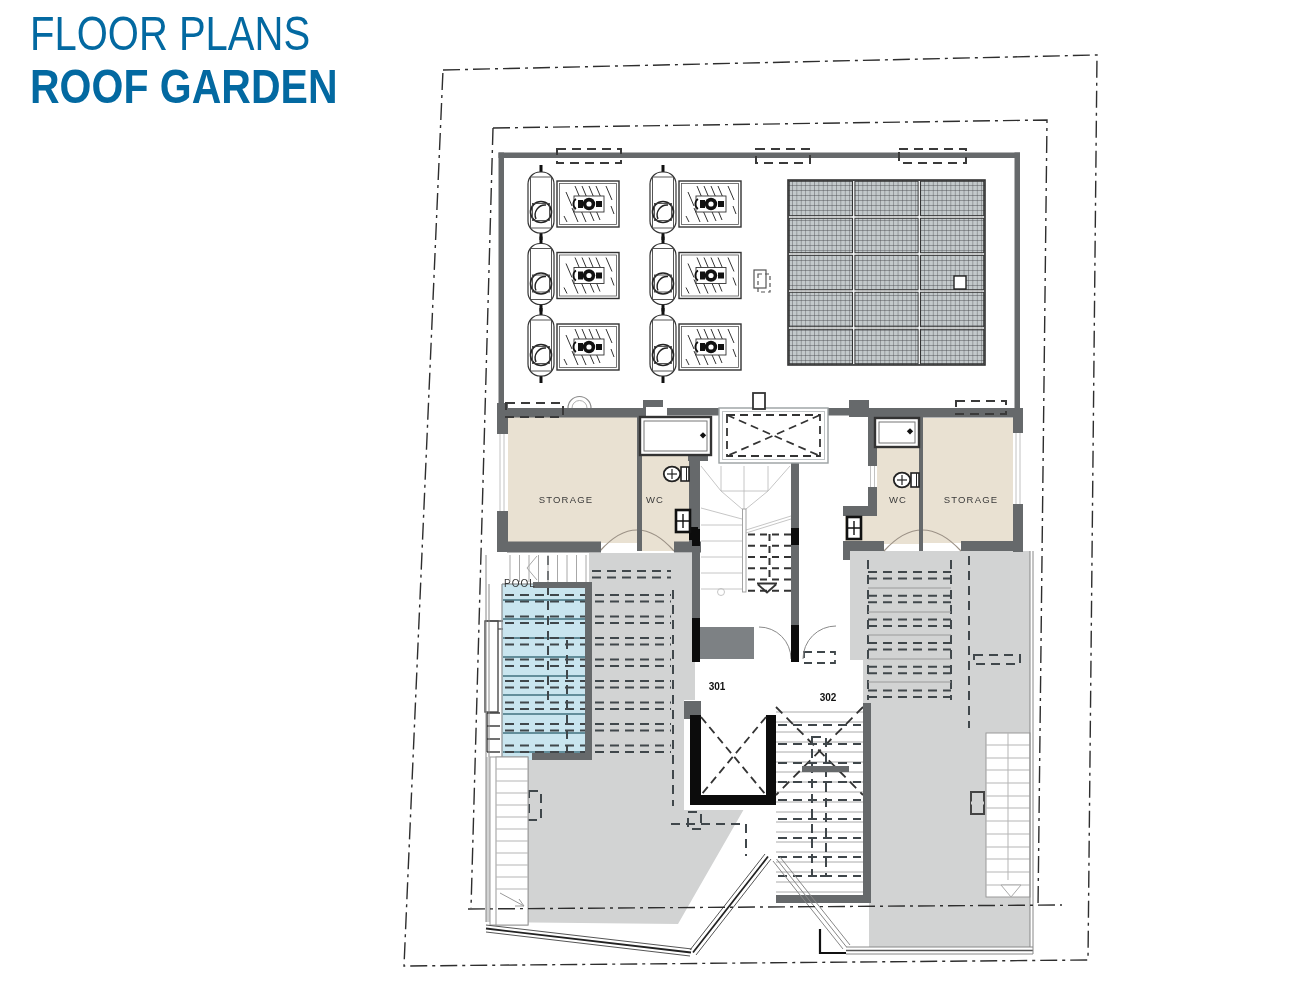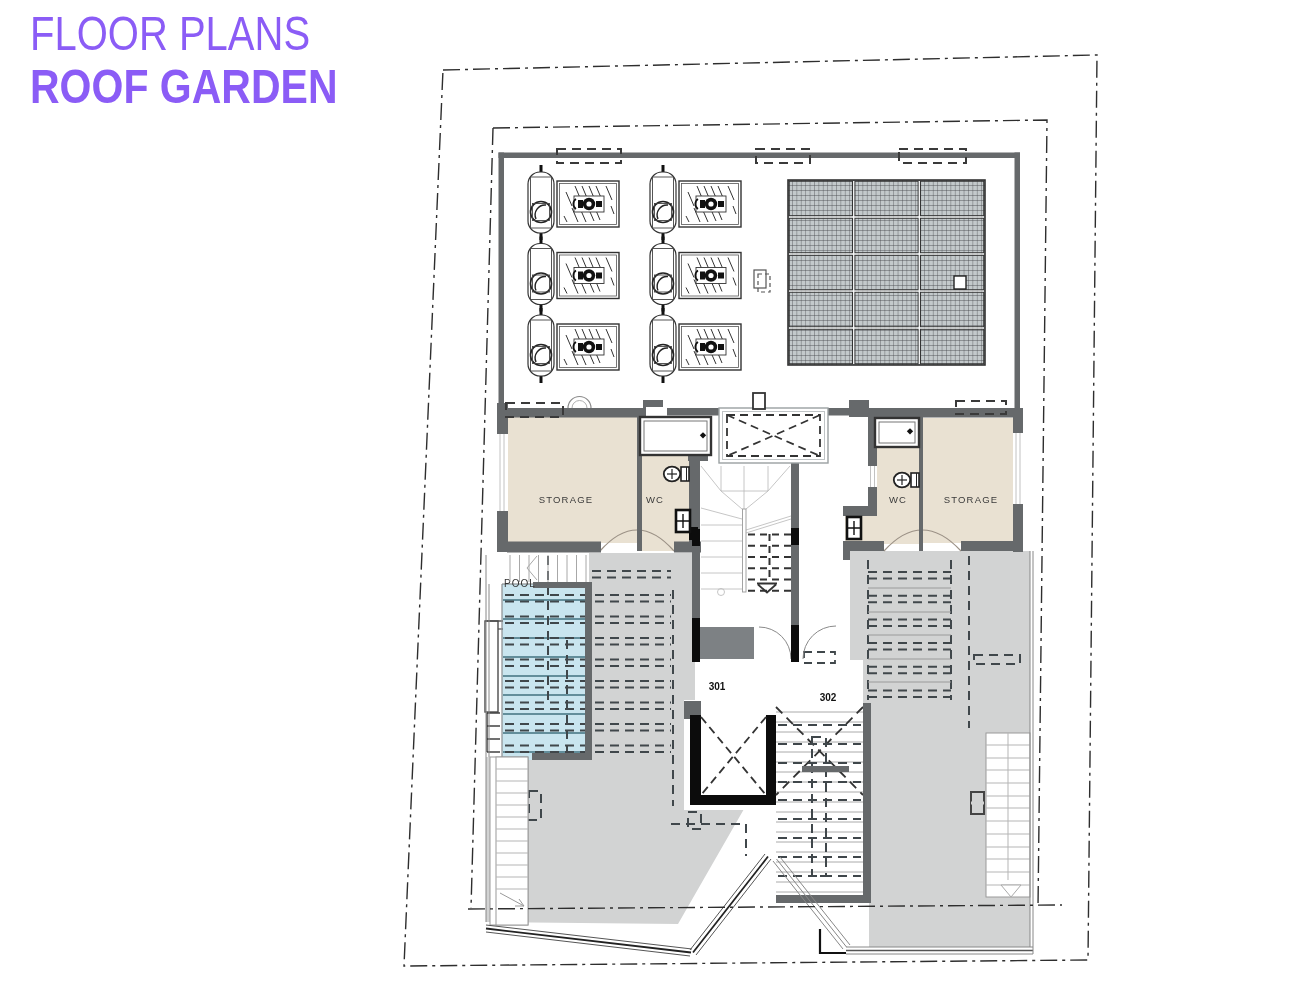--- a/index.html
+++ b/index.html
@@ -1,15 +1,15 @@
 <!DOCTYPE html>
 <html><head><meta charset="utf-8">
 <style>
 html,body{margin:0;padding:0;background:#fff;width:1308px;height:981px;overflow:hidden}
-.title{position:absolute;left:30px;top:8px;font-family:"Liberation Sans",sans-serif;color:#8b5cf6}
+.title{position:absolute;left:30px;top:8px;font-family:"Liberation Sans",sans-serif;color:#0369a1}
 .t1{font-size:40px;font-weight:400;transform:scaleY(1.18);transform-origin:left top;line-height:44px}
 .t2{font-size:41px;font-weight:700;transform:scaleY(1.15);transform-origin:left top;line-height:45px;margin-top:10px}
 svg{position:absolute;left:0;top:0}
 </style></head>
 <body>
 <svg width="1308" height="981" viewBox="0 0 1308 981">
     <defs>
 <pattern id="pgrid" width="4.4" height="5.0" patternUnits="userSpaceOnUse">
   <rect width="4.4" height="5.0" fill="#c3c9cb"></rect>
   <path d="M0,0 H4.4 M0,0 V5.0" stroke="#43474a" stroke-width="0.8" fill="none"></path>

